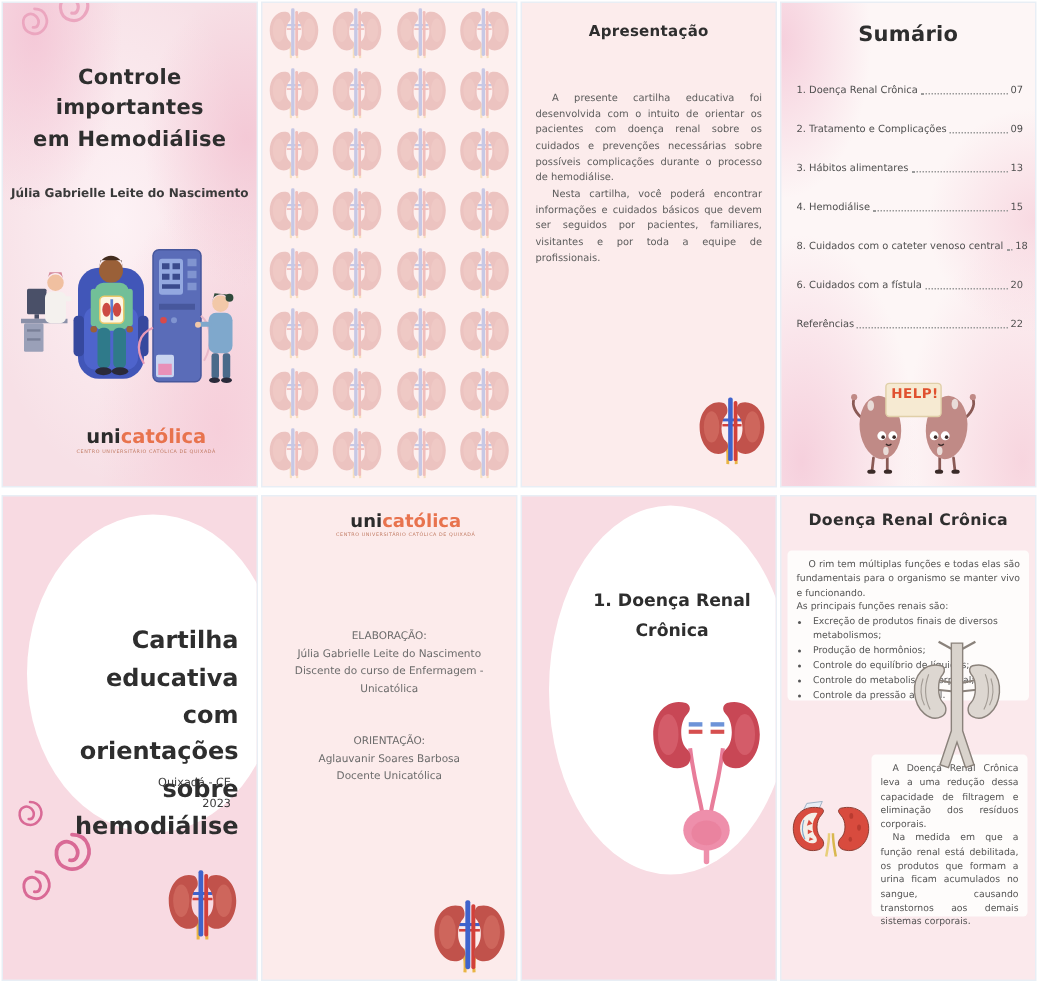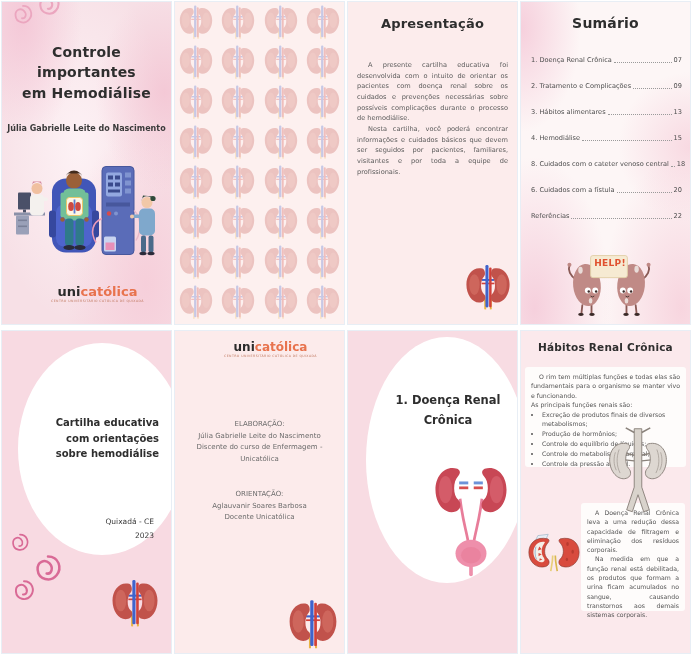--- a/index.html
+++ b/index.html
@@ -32,21 +32,21 @@
   #p1 .logo { top:283px; font-size:13px; }
 
   
   #p2 { background:#fdf0ef; }
   .pat-grid { position:absolute; inset:0; display:grid; grid-template-columns:repeat(4,1fr); grid-auto-rows:40px; place-items:center; }
   .pat-cell { width:36px; height:38px; opacity:.28; }
   .pat-cell svg { width:100%; height:100%; }
 
   
   #p3 { background:#fcecec; }
-  #p3 .heading { top:14px; font-size:13px; }
+  #p3 .heading { top:14px; font-size:10px; }
   #p3 .body-text { position:absolute; top:58px; left:9px; right:9px; }
   #p3 .body-text p { font-size:6.6px; line-height:1.62; text-align:justify; text-indent:11px; color:#5c5c5c; }
 
   
   #p4 { background:
       radial-gradient(ellipse at 0% 8%, rgba(244,198,214,.8) 0%, rgba(244,198,214,0) 25%),
       radial-gradient(ellipse at 100% 45%, rgba(246,205,217,.7) 0%, rgba(246,205,217,0) 30%),
       radial-gradient(ellipse at 8% 95%, rgba(244,198,214,.8) 0%, rgba(244,198,214,0) 35%),
       radial-gradient(ellipse at 95% 95%, rgba(246,205,217,.8) 0%, rgba(246,205,217,0) 35%),
       #fdf6f6; }
@@ -57,21 +57,21 @@
   .toc-label { white-space:nowrap; }
   .toc-dots { flex:1; min-width:4px; border-bottom:1px dotted #9a9a9a; margin:0 2px 1.5px 2px; }
   .toc-page { white-space:nowrap; }
   .help-wrap { position:absolute; left:42px; top:246px; width:92px; height:74px; }
   .help-wrap svg { width:100%; height:100%; }
   .help-sign-text { position:absolute; left:30px; top:10px; width:34px; text-align:center; font-size:9px; font-weight:bold; color:#e0512f; letter-spacing:.3px; }
 
   
   #p5 { background:#f8dae2; }
   #p5 .oval { left:16px; top:12px; width:168px; height:212px; }
-  #p5 .title { position:absolute; top:84px; left:40px; right:12px; text-align:right; font-size:10px; font-weight:bold; color:#2e2e2e; line-height:1.55; }
+  #p5 .title { position:absolute; top:84px; left:40px; right:12px; text-align:right; font-size:16px; font-weight:bold; color:#2e2e2e; line-height:1.55; }
   #p5 .place { position:absolute; top:184px; left:60px; width:92px; text-align:right; font-size:7.5px; font-weight:normal; color:#3a3a3a; line-height:1.8; }
 
   
   #p6 { background:#fcebeb; }
   #p6 .logo { top:10px; font-size:12px; }
   .credit-block { position:absolute; left:8px; right:8px; text-align:center; color:#6b6b6b; font-size:7px; line-height:1.6; }
   .credit-label { margin-bottom:1px; }
 
   
   #p7 { background:#f8dce3; }
@@ -482,21 +482,21 @@
     <div class="title">
       <div>1. Doença Renal</div>
       <div>Crônica</div>
     </div>
     <svg class="urinary">
         <use href="#sym-urinary"></use>
       </svg>
   </div>
 
   <div class="page r2 c4" id="p8">
-    <div class="heading">Hábitos Renal Crônica</div>
+    <div class="heading">Doença Renal Crônica</div>
     <div class="wbox" id="box1">
       <p>O rim tem múltiplas funções e todas elas são fundamentais para o organismo se manter vivo e funcionando.</p>
       <div>As principais funções renais são:</div>
       <ul>
           <li>Excreção de produtos finais de diversos metabolismos;</li>
           <li>Produção de hormônios;</li>
           <li>Controle do equilíbrio de líquidos;</li>
           <li>Controle do metabolismo corporal;</li>
           <li>Controle da pressão arterial.</li>
         </ul>

